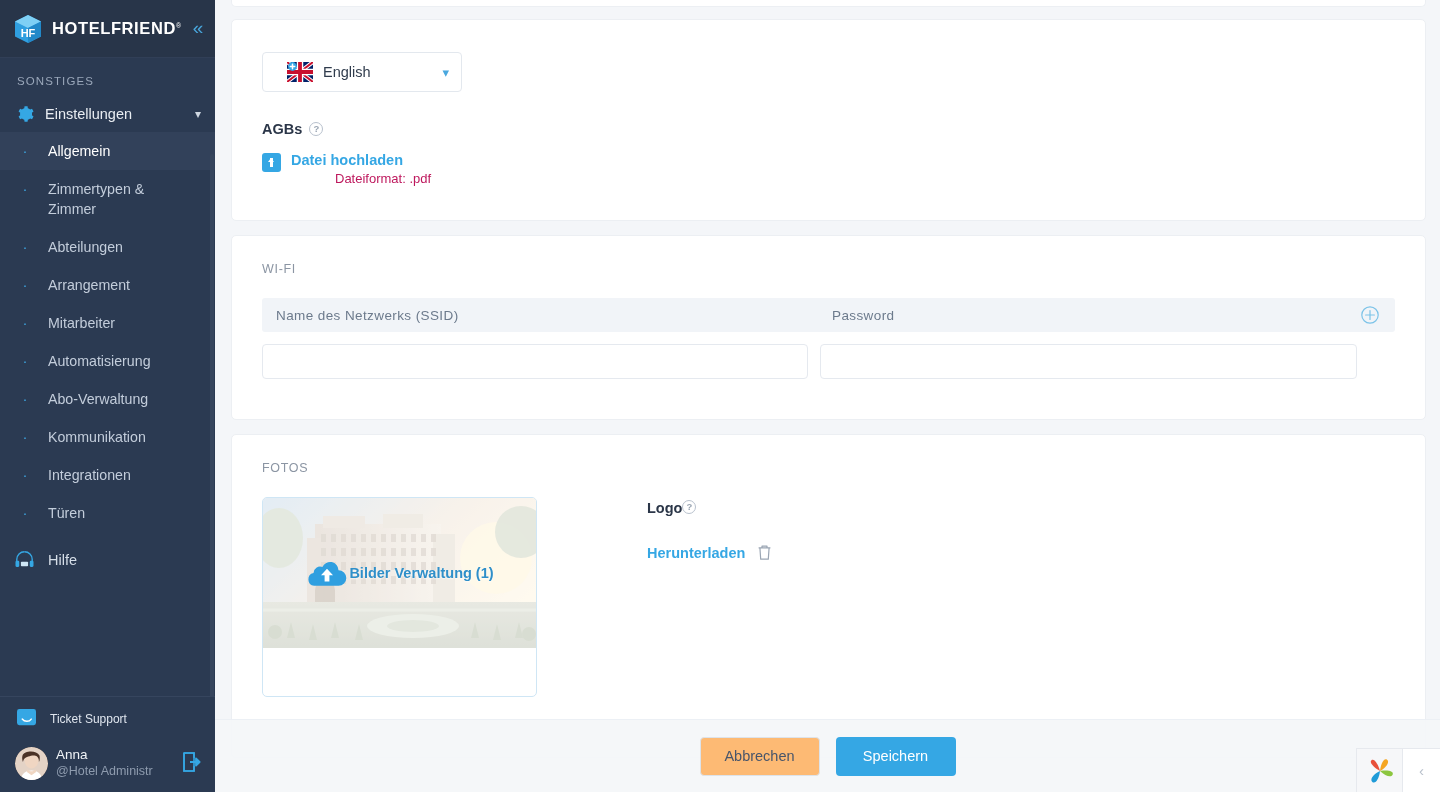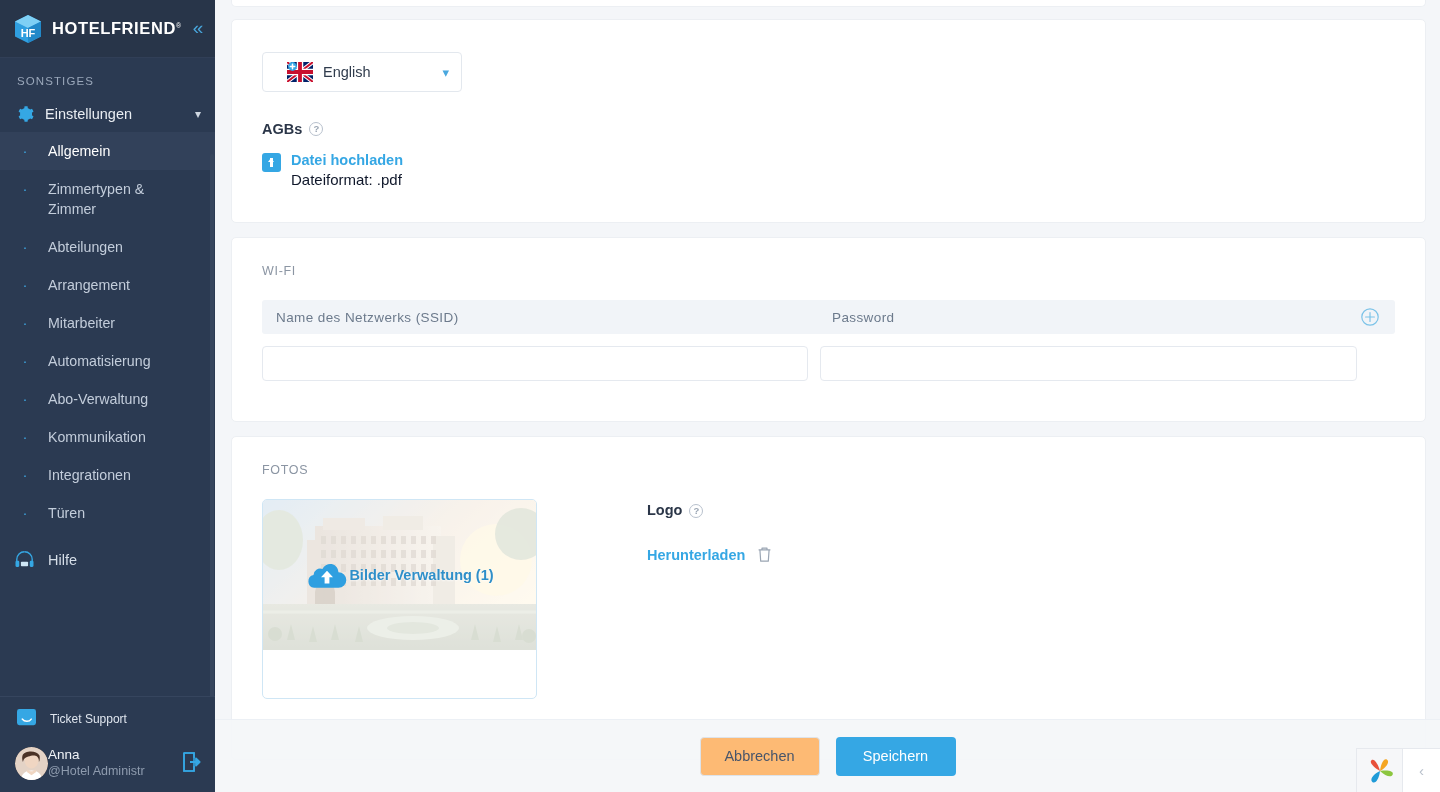--- a/index.html
+++ b/index.html
@@ -80,21 +80,21 @@
 
   .sb-bottom { flex: 0 0 auto; border-top: 1px solid #36455e; }
   .sb-ticket {
     display: flex; align-items: center; gap: 14px;
     padding: 12px 14px 12px 17px; cursor: pointer;
   }
   .ticket-ic { width: 19px; height: 19px; flex: 0 0 19px; }
   .sb-ticket .lbl { color: #dfe5ee; font-size: 12px; text-align: right; }
 
   .sb-user {
-    display: flex; align-items: center; gap: 0;
+    display: flex; align-items: center; gap: 8px;
     padding: 7px 12px 12px 15px;
   }
   .avatar {
     width: 33px; height: 33px; flex: 0 0 33px; border-radius: 50%;
     overflow: hidden; background: #6b5a52; position: relative;
   }
   .u-meta { line-height: 1.25; }
   .u-name { color: #f0f3f7; font-size: 13.5px; }
   .u-role { color: #8e9bae; font-size: 12.5px; }
   .logout-ic { margin-left: auto; flex: 0 0 20px; cursor: pointer; }
@@ -145,21 +145,21 @@
   .upload-ic:before {
     content: ""; position: absolute; left: 8.2px; top: 5px;
     width: 2.4px; height: 9px; background: #fff;
   }
   .upload-ic:after {
     content: ""; position: absolute; left: 5.6px; top: 5px;
     border-left: 3.8px solid transparent; border-right: 3.8px solid transparent;
     border-bottom: 4.4px solid #fff;
   }
   .upload-link { color: #35a7e4; font-size: 14.5px; font-weight: bold; cursor: pointer; }
-  .upload-hint { color: #0f172a; font-size: 15px; margin-top: 3px; }
+  .upload-hint { color: #be185d; font-size: 13px; margin-top: 3px; margin-left: 44px; }
 
   
   .card-wifi { padding: 26px 30px 40px 30px; }
   .sect-label {
     font-size: 12.5px; color: #8b95a3; letter-spacing: .7px;
     text-transform: uppercase;
   }
   .wifi-head {
     margin-top: 22px; background: #f1f4f8; border-radius: 3px;
     height: 34px; display: flex; align-items: center; padding: 0 16px 0 14px;
@@ -187,21 +187,21 @@
   .photo-img { position: absolute; left: 0; top: 0; width: 275px; height: 150px; overflow: hidden; }
   .photo-ov {
     position: absolute; left: 0; top: 0; width: 275px; height: 150px;
     display: flex; align-items: center; justify-content: center; gap: 2px;
   }
   .cloud-ic { width: 40px; height: 28px; position: relative; }
   .photo-cap { color: #2f8fc9; font-size: 14.5px; font-weight: bold; text-shadow: 0 1px 2px rgba(255,255,255,.8); }
 
   .logo-col { padding-top: 3px; }
   .logo-title {
-    display: flex; align-items: flex-end; gap: 7px;
+    display: flex; align-items: flex-start; 
     font-size: 14.5px; font-weight: bold; color: #2b3648;
   }
   .logo-actions { margin-top: 28px; display: flex; align-items: center; gap: 12px; }
   .dl-link { color: #35a7e4; font-size: 14.5px; font-weight: bold; cursor: pointer; }
   .trash-ic { width: 15px; height: 17px; cursor: pointer; }
 
   
   .footer-bar {
     position: absolute; left: 215px; right: 0; bottom: 0; height: 73px;
     background: rgba(244,246,249,.93);

